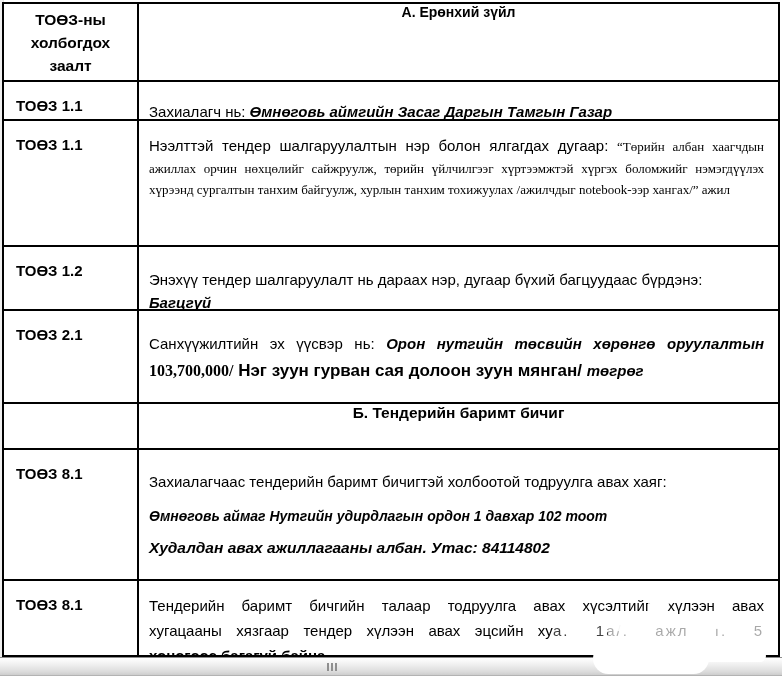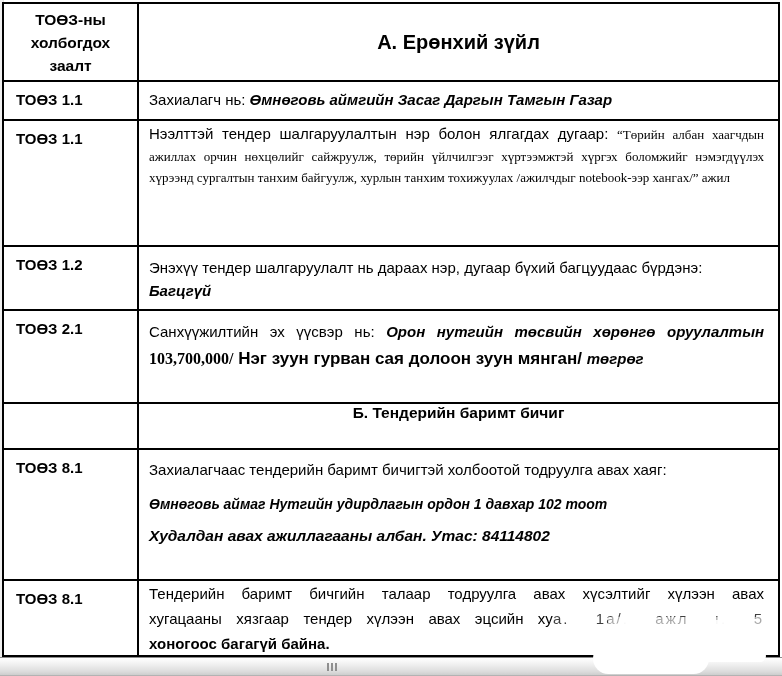--- a/index.html
+++ b/index.html
@@ -18,33 +18,33 @@
     position:absolute;left:2px;top:2px;width:778px;height:655px;
     box-sizing:border-box;border:2px solid #000;background:#fff;
     display:grid;
     grid-template-columns:135px 1fr;
     grid-template-rows:78px 39px 126px 64px 93px 46px 131px 1fr;
   }
   .cell{box-sizing:border-box;overflow:hidden;position:relative;}
   .cell.ref{
     border-right:2px solid #000;
     font-weight:bold;font-size:15px;
-    padding:9px 4px 0 12px;
+    padding:15px 4px 0 12px;
   }
-  .cell.body{padding:0 14px 0 10px;font-size:15px;}
+  .cell.body{padding:0 14px 0 10px;font-size:15px;margin-top:12px;}
   .row-border{border-bottom:2px solid #000;}
   .hdr-left{
     border-right:2px solid #000;border-bottom:2px solid #000;
     display:flex;align-items:center;justify-content:center;text-align:center;
     font-weight:bold;font-size:15.5px;line-height:23px;padding:0 8px;
   }
   .hdr-right{
     border-bottom:2px solid #000;
-    display:flex;align-items:center;justify-content:center;
-    font-weight:bold;font-size:20px;
+    display:flex;align-items:flex-start;justify-content:center;
+    font-weight:bold;font-size:14px;
   }
   .section-hdr{
     display:flex;align-items:flex-start;justify-content:center;
     font-weight:bold;font-size:15.5px;
   }
   .em{font-weight:bold;font-style:italic;}
   .serif{font-family:"Liberation Serif", serif;font-size:13px;}
   .bignum{font-family:"Liberation Serif", serif;font-size:16px;font-weight:bold;}
   .bigbold{font-weight:bold;font-size:17px;}
   .just{text-align:justify;}

